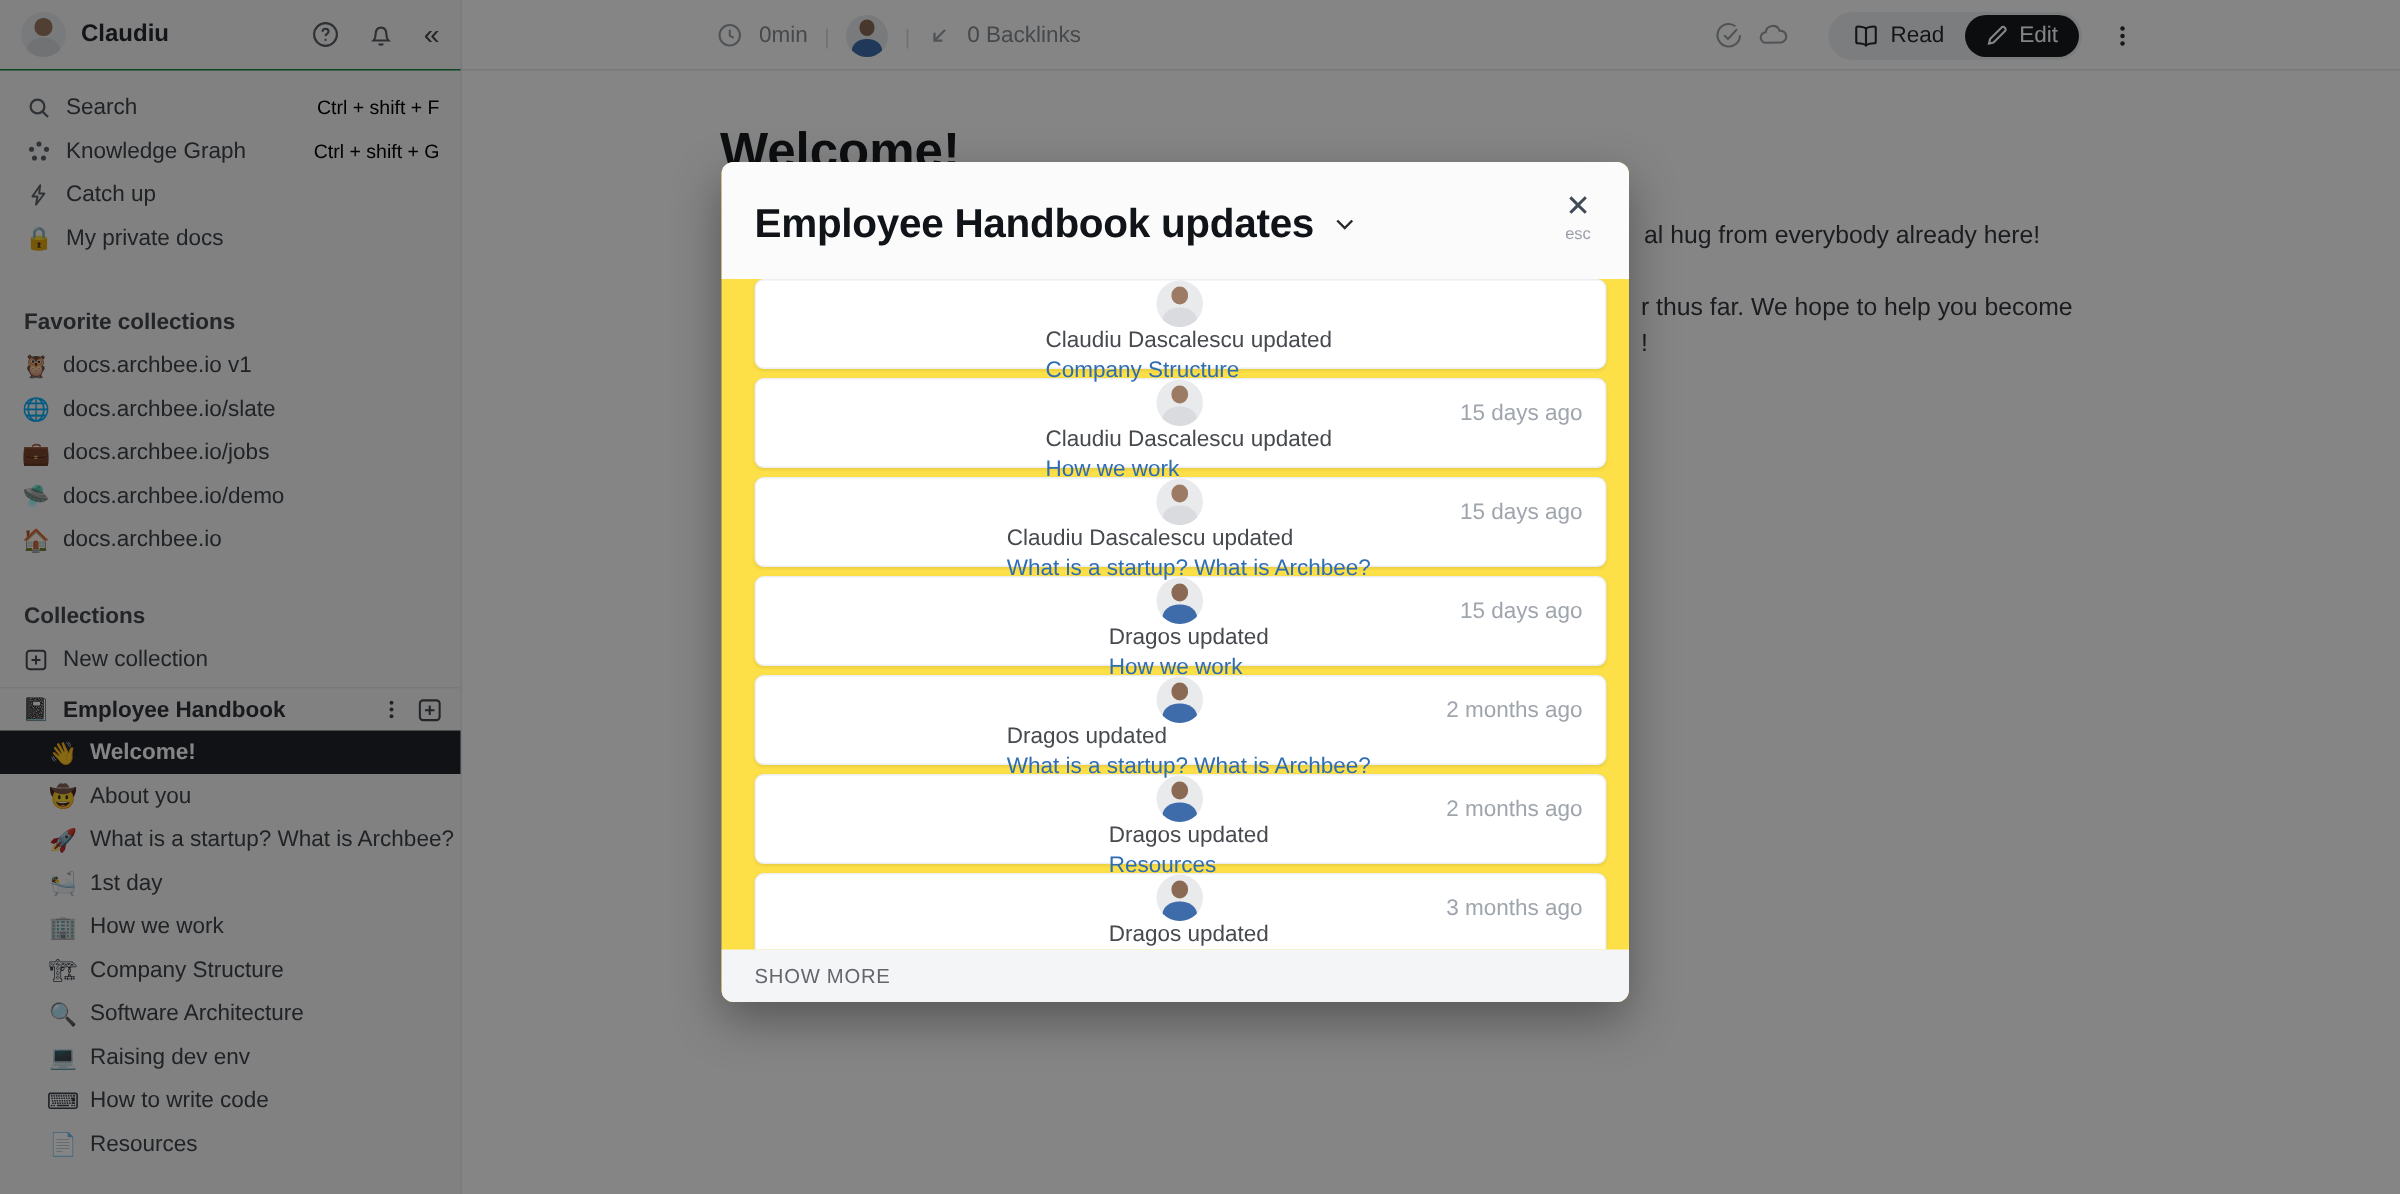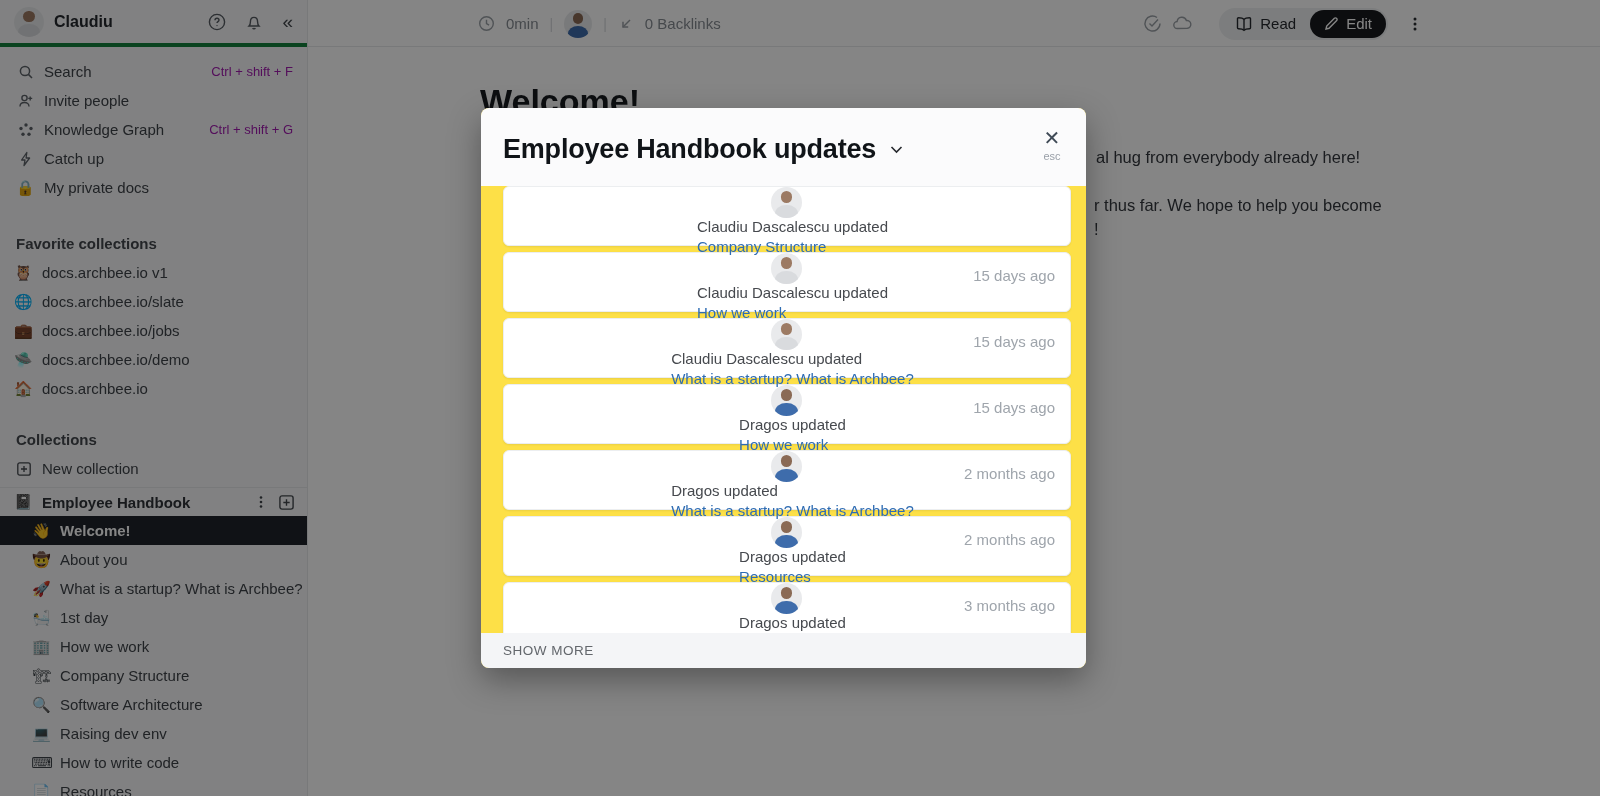--- a/index.html
+++ b/index.html
@@ -1,40 +1,40 @@
 <!DOCTYPE html>
 <html><head>
 <meta charset="utf-8">
 <style>
   * { box-sizing: border-box; margin: 0; padding: 0; }
   html,body { width:1600px; height:796px; overflow:hidden; }
   body { font-family:"Liberation Sans", sans-serif; background:#ffffff; position:relative; color:#3f4349; }
 
   
   .sidebar { position:absolute; left:0; top:0; bottom:0; width:308px; background:#f7f8f9; border-right:1px solid #e6e8ea; z-index:1; }
-  .sb-header { height:47px; display:flex; align-items:center; padding:0 14px; border-bottom:4px solid #15803d; }
+  .sb-header { height:47px; display:flex; align-items:center; padding:0 14px; border-bottom:1px solid #15803d; }
   .sb-header .ws-name { font-size:16px; font-weight:bold; color:#26292e; margin-left:10px; flex:0 0 auto; }
   .sb-header .sb-head-icons { margin-left:auto; display:flex; align-items:center; gap:19px; color:#565b62; }
   .chev-collapse { font-size:19px; color:#43474d; line-height:1; cursor:pointer; }
 
   .avatar { display:inline-block; border-radius:50%; background:#e9eaec; position:relative; overflow:hidden; flex:0 0 auto; }
   .avatar::before { content:""; position:absolute; left:31%; top:14%; width:38%; height:38%; border-radius:50%; background:#9c7a63; }
   .avatar::after  { content:""; position:absolute; left:14%; top:58%; width:72%; height:55%; border-radius:50%; background:#d9dbde; }
   .avatar-claudiu::after { background:#d9dbde; }
   .avatar-dragos::before { background:#8a6a55; }
   .avatar-dragos::after { background:#3e6cab; }
   .av-30 { width:30px; height:30px; }
   .av-28 { width:28px; height:28px; }
   .av-31 { width:31px; height:31px; }
 
   .sb-section { padding-top:10px; }
   .side-row { height:29px; display:flex; align-items:center; padding:0 14px 0 16px; font-size:15px; color:#3f4349; cursor:pointer; }
   .side-row .glyph { width:20px; display:inline-flex; justify-content:center; color:#5d6269; flex:0 0 auto; }
   .side-row .side-label { margin-left:8px; white-space:nowrap; }
-  .side-row .shortcut { margin-left:auto; font-size:13px; color:#a21caf; }
+  .side-row .shortcut { margin-left:auto; font-size:13px; color:#000000; }
   .emoji { width:20px; display:inline-flex; justify-content:center; font-size:15px; flex:0 0 auto; }
 
   .sb-label { height:29px; display:flex; align-items:center; padding-left:16px; font-size:15px; font-weight:bold; color:#43474d; }
   .sb-label-favs { margin-top:27px; }
   .sb-label-cols { margin-top:22px; }
 
   .fav-row { padding-left:14px; }
   .divider { border-top:1px solid #e6e8ea; margin-top:4px; }
 
   .handbook-row { height:28px; display:flex; align-items:center; padding:0 12px 0 14px; font-size:15px; color:#2f3338; }
@@ -117,30 +117,20 @@
         <svg width="16" height="16" viewBox="0 0 16 16" fill="none" stroke="#5d6269" stroke-width="1.5">
             <circle cx="7" cy="7" r="4.6"></circle>
             <path d="M10.4 10.4 14 14"></path>
           </svg>
       </span>
       <span class="side-label">Search</span>
       <span class="shortcut">Ctrl + shift + F</span>
     </div>
     <div class="side-row">
       <span class="glyph">
-        <svg width="16" height="16" viewBox="0 0 16 16" fill="none" stroke="#5d6269" stroke-width="1.4">
-            <circle cx="6.5" cy="5" r="2.6"></circle>
-            <path d="M2 13.5c0-2.5 2-4 4.5-4s4.5 1.5 4.5 4"></path>
-            <path d="M12.2 3.4v4M10.2 5.4h4"></path>
-          </svg>
-      </span>
-      <span class="side-label">Invite people</span>
-    </div>
-    <div class="side-row">
-      <span class="glyph">
         <svg width="16" height="16" viewBox="0 0 16 16" fill="#5d6269">
             <circle cx="8" cy="3" r="1.7"></circle>
             <circle cx="3" cy="6.5" r="1.7"></circle>
             <circle cx="13" cy="6.5" r="1.7"></circle>
             <circle cx="5" cy="12.3" r="1.7"></circle>
             <circle cx="11" cy="12.3" r="1.7"></circle>
           </svg>
       </span>
       <span class="side-label">Knowledge Graph</span>
       <span class="shortcut">Ctrl + shift + G</span>

